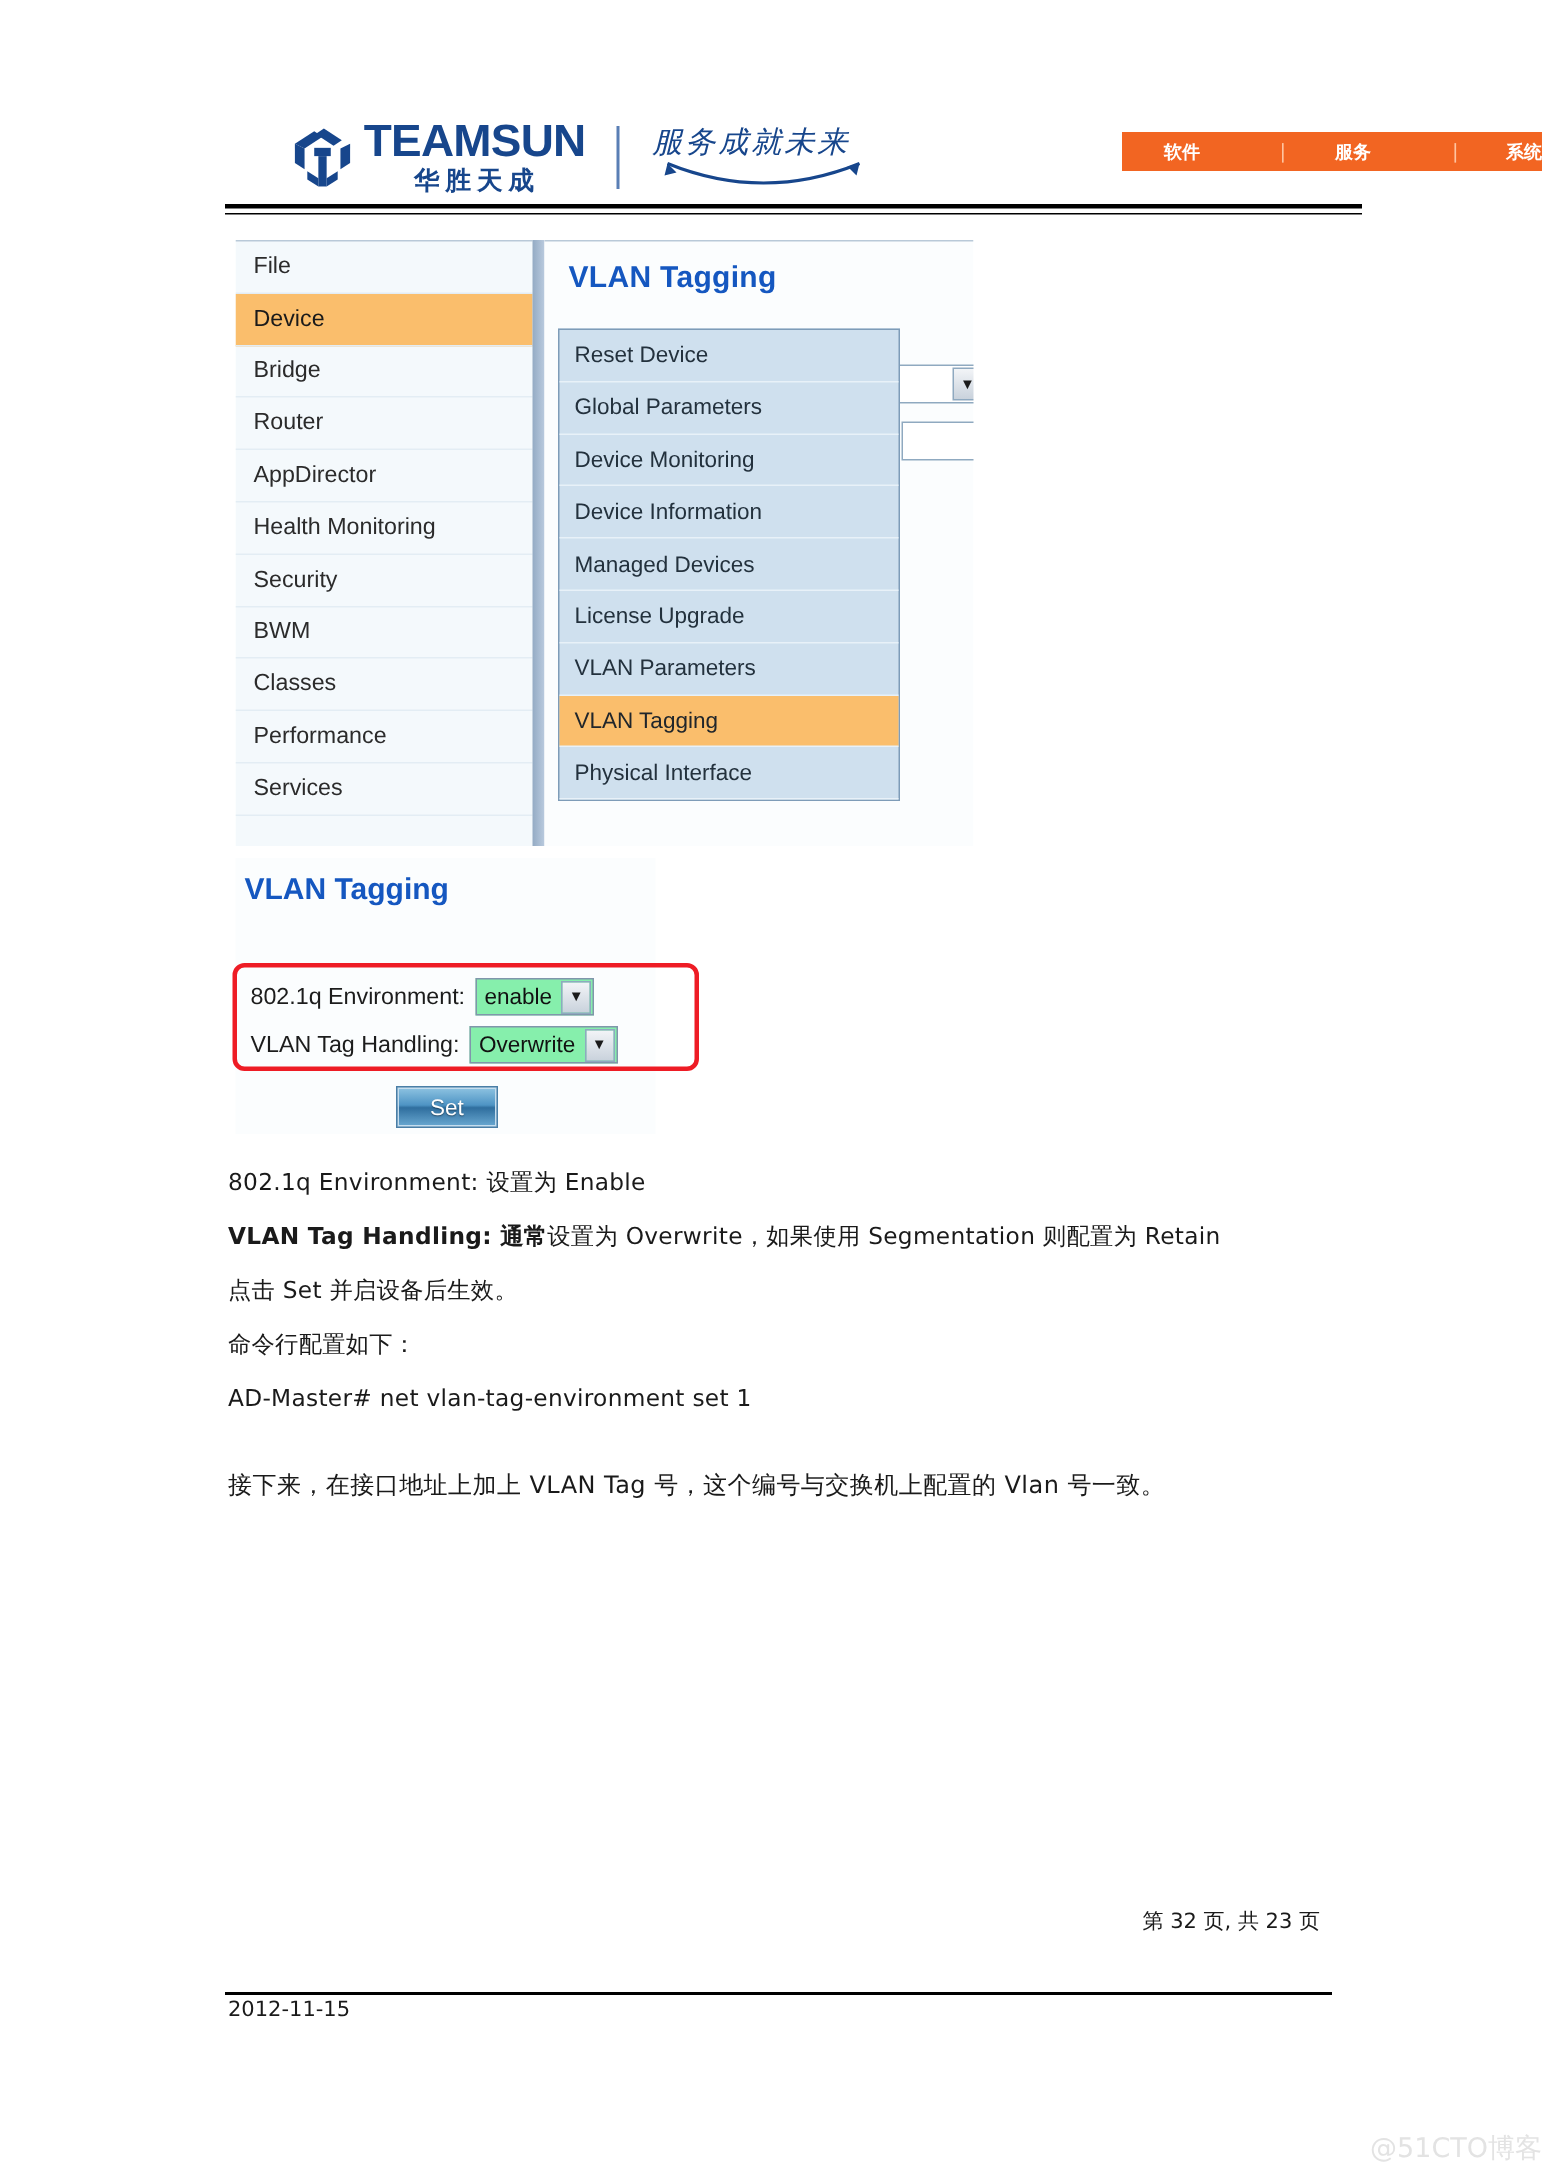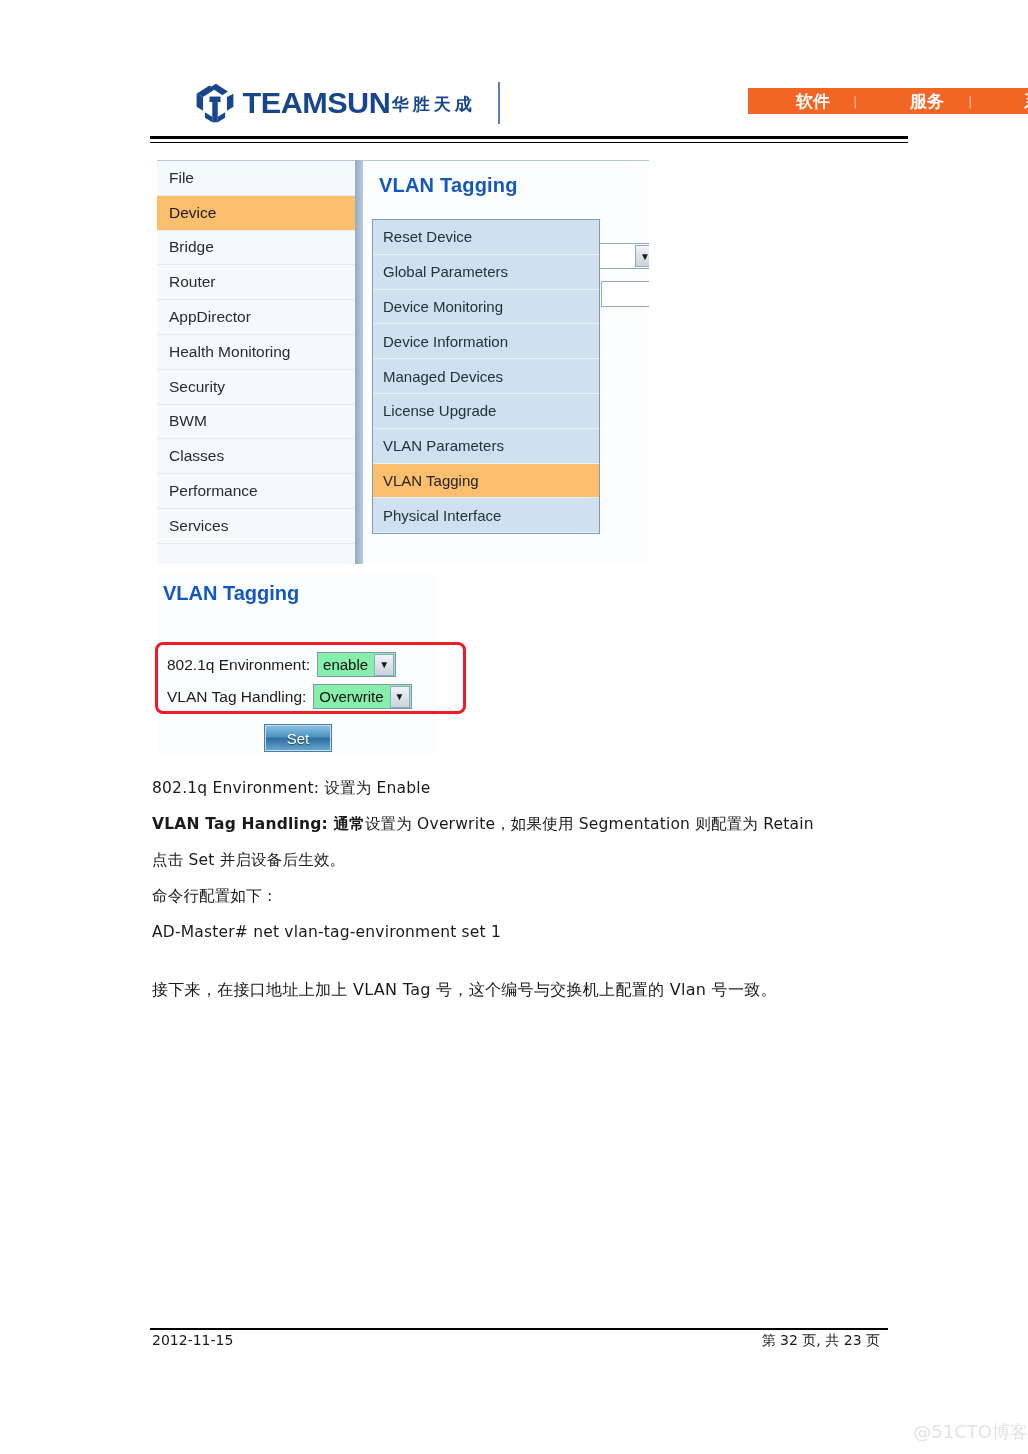--- a/index.html
+++ b/index.html
@@ -27,20 +27,21 @@
     position: absolute;
     left: 42px;
     top: 6px;
     display: flex;
     align-items: center;
     gap: 0px;
   }
   .logo-mark { width: 46px; height: 46px; display:block; }
   .logo-text-col {
     display: flex;
+    flex-direction: column;
     align-items: center;
     margin-left: 6px;
     line-height: 1;
   }
   .logo-teamsun {
     font-family: "Liberation Sans", sans-serif;
     font-weight: bold;
     font-size: 30px;
     letter-spacing: -0.5px;
     color: #17468C;
@@ -84,23 +85,22 @@
     height: 26px;
     background: #F26522;
     overflow: hidden;
     display: flex;
     align-items: center;
   }
   .nav-item {
     color: #ffffff;
     font-family: "DejaVu Sans", sans-serif;
     font-weight: bold;
-    font-size: 17px;
+    font-size: 12px;
     white-space: nowrap;
-    margin-left: 20px;
   }
   .nav-sep {
     color: #ffc4a0;
     font-size: 13px;
     font-family: "DejaVu Sans", sans-serif;
   }
   .nav-i0 { position:absolute; left: 28px; }
   .nav-s0 { position:absolute; left: 105px; }
   .nav-i1 { position:absolute; left: 142px; }
   .nav-s1 { position:absolute; left: 220px; }
@@ -326,21 +326,21 @@
   }
   .foot-left {
     position: absolute;
     left: 152px; top: 1332px;
     font-size: 14px;
     font-family: "DejaVu Sans", sans-serif;
     color: #1a1a1a;
   }
   .foot-right {
     position: absolute;
-    right: 148px; top: 1332px;
+    right: 148px; top: 1272px;
     font-size: 14px;
     font-family: "DejaVu Sans", sans-serif;
     color: #1a1a1a;
   }
   .watermark {
     position: absolute;
     right: 0; bottom: 10px;
     font-size: 18px;
     font-family: "DejaVu Sans", sans-serif;
     color: #e3e3e3;
@@ -362,20 +362,28 @@
         <path d="M44 48 L56 48 L56 92 L44 92 Z"></path>
         <path d="M28 70 L44 80 L44 92 L28 82 Z"></path>
         <path d="M72 70 L56 80 L56 92 L72 82 Z"></path>
       </g>
     </svg>
     <div class="logo-text-col">
       <div class="logo-teamsun">TEAMSUN</div>
       <div class="logo-cn">华胜天成</div>
     </div>
     <div class="logo-divider"></div>
+    <div class="slogan-wrap">
+      <div class="slogan-cn">服务成就未来</div>
+      <svg class="slogan-arc" width="140" height="24" viewBox="0 0 140 24">
+        <path d="M6 4 Q70 30 134 4" stroke="#17468C" stroke-width="2" fill="none"></path>
+        <path d="M6 4 L4 12 L12 10 Z" fill="#17468C"></path>
+        <path d="M134 4 L126 6 L132 12 Z" fill="#17468C"></path>
+      </svg>
+    </div>
   </div>
 
   <div class="nav-orange">
     <span class="nav-item nav-i0">软件</span>
     <span class="nav-sep nav-s0">|</span>
     <span class="nav-item nav-i1">服务</span>
     <span class="nav-sep nav-s1">|</span>
     <span class="nav-item nav-i2">系统及产</span>
   </div>
 </div>

